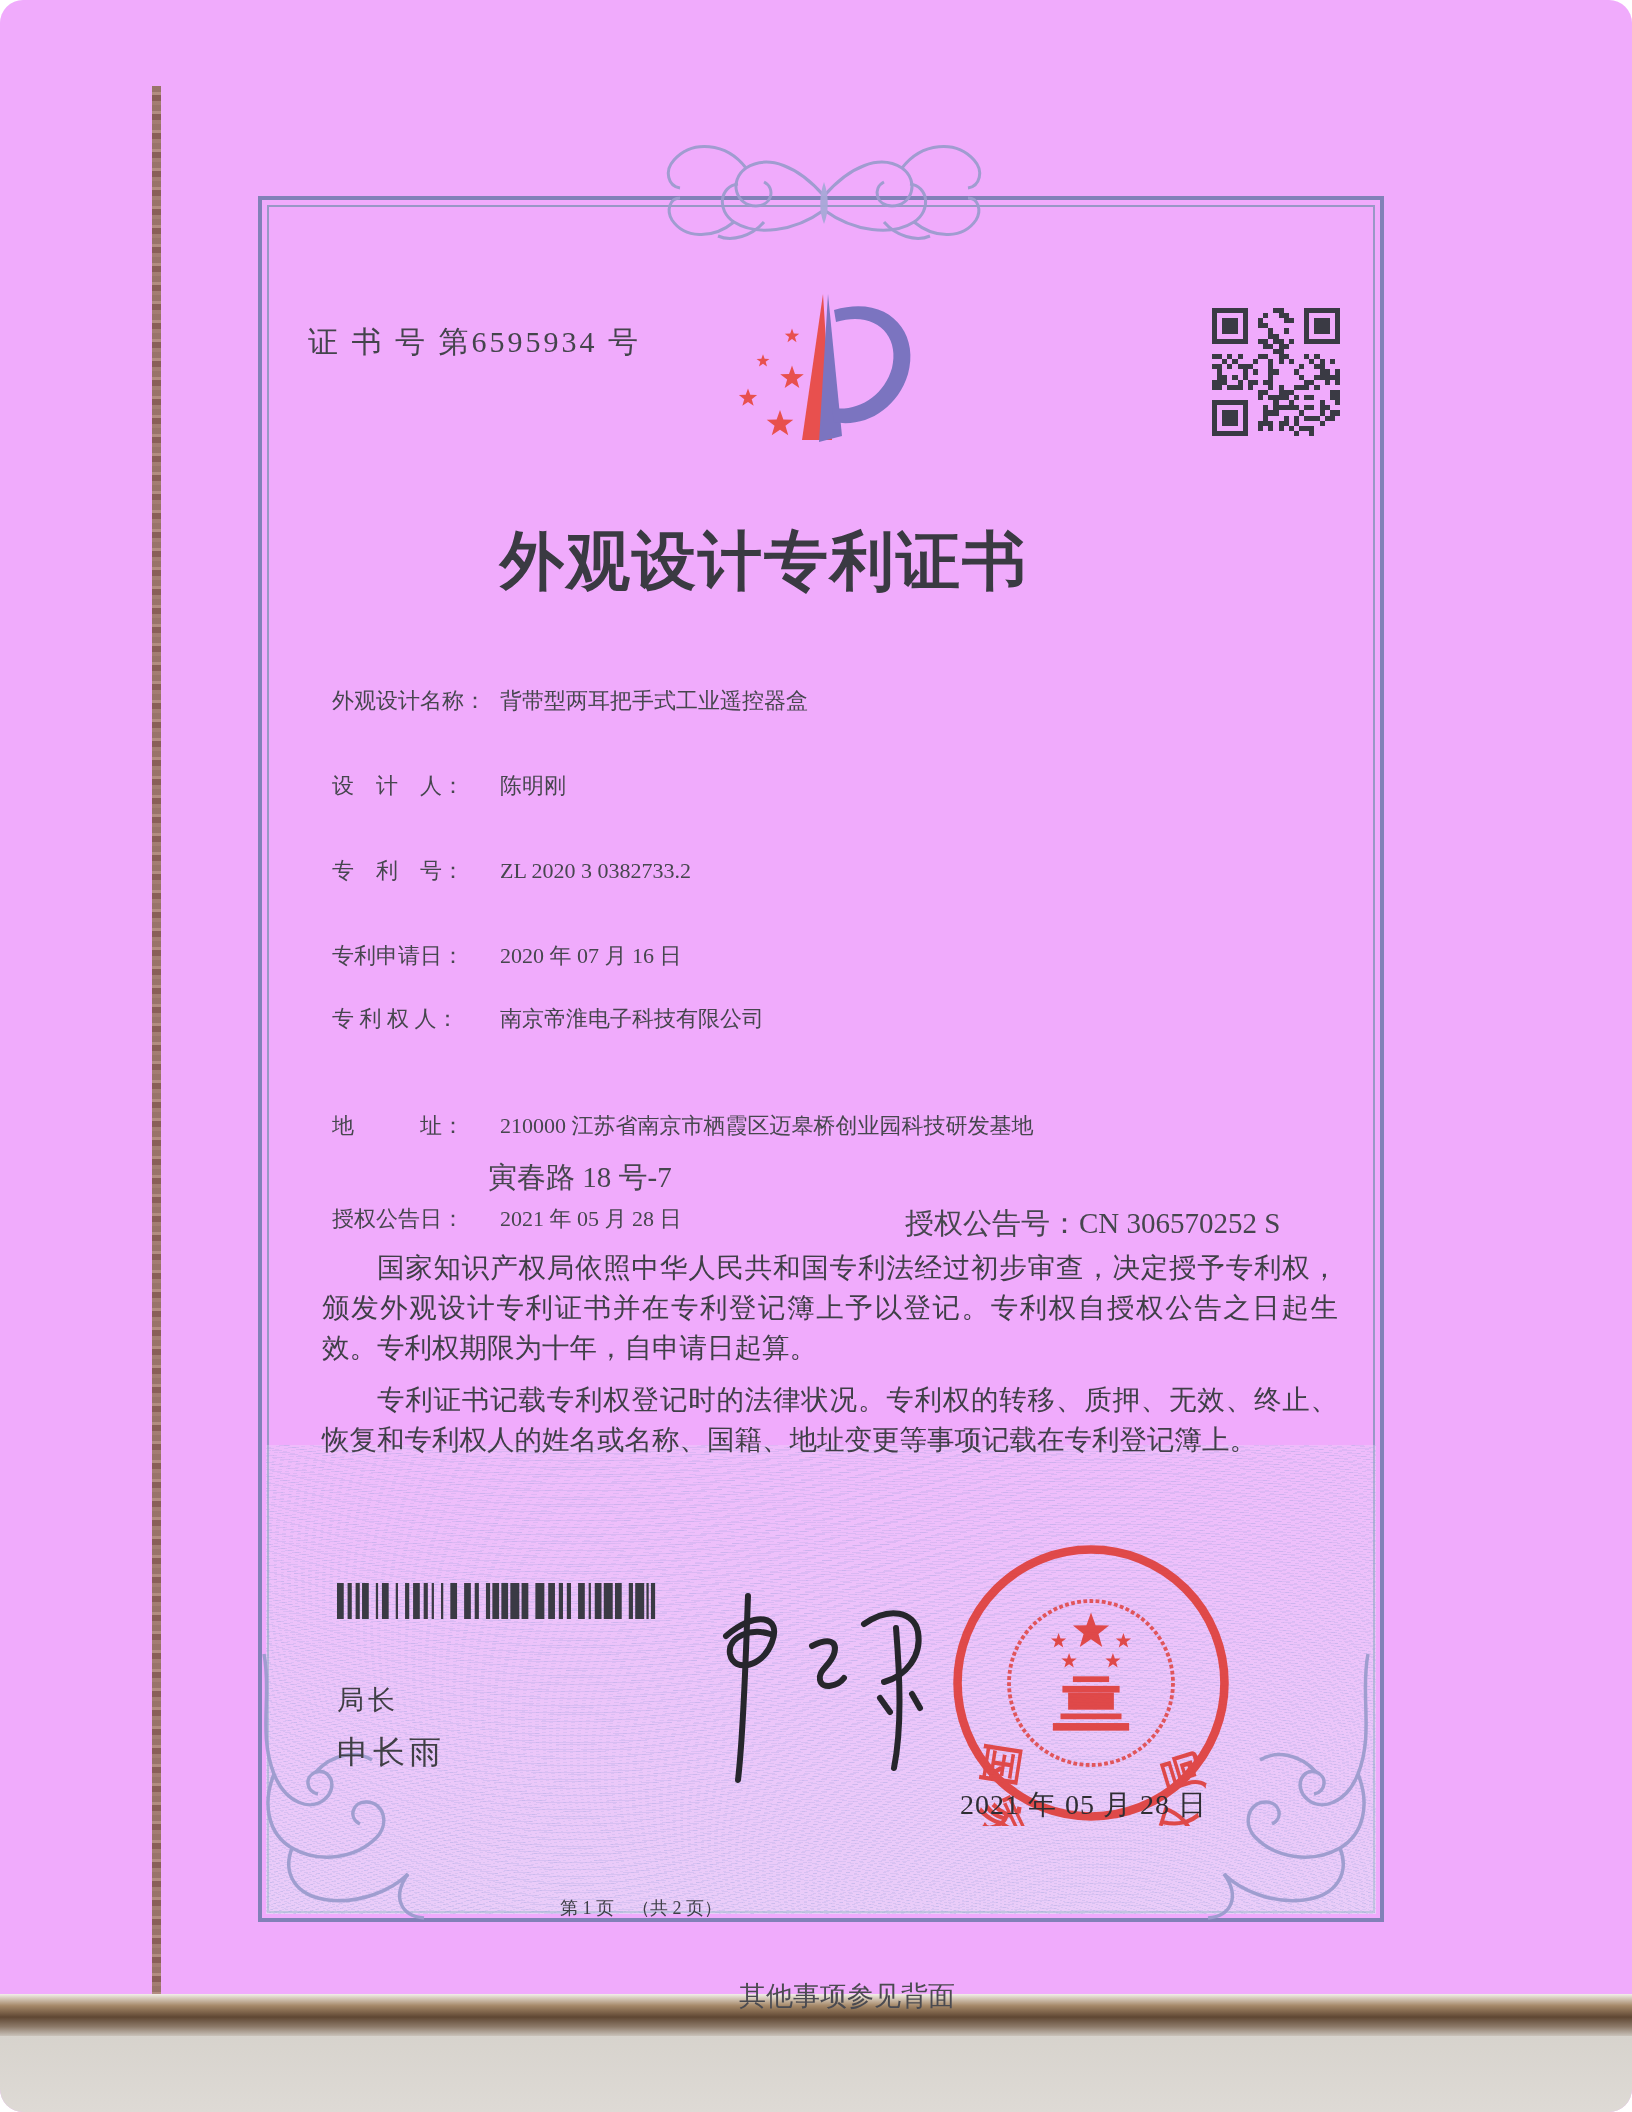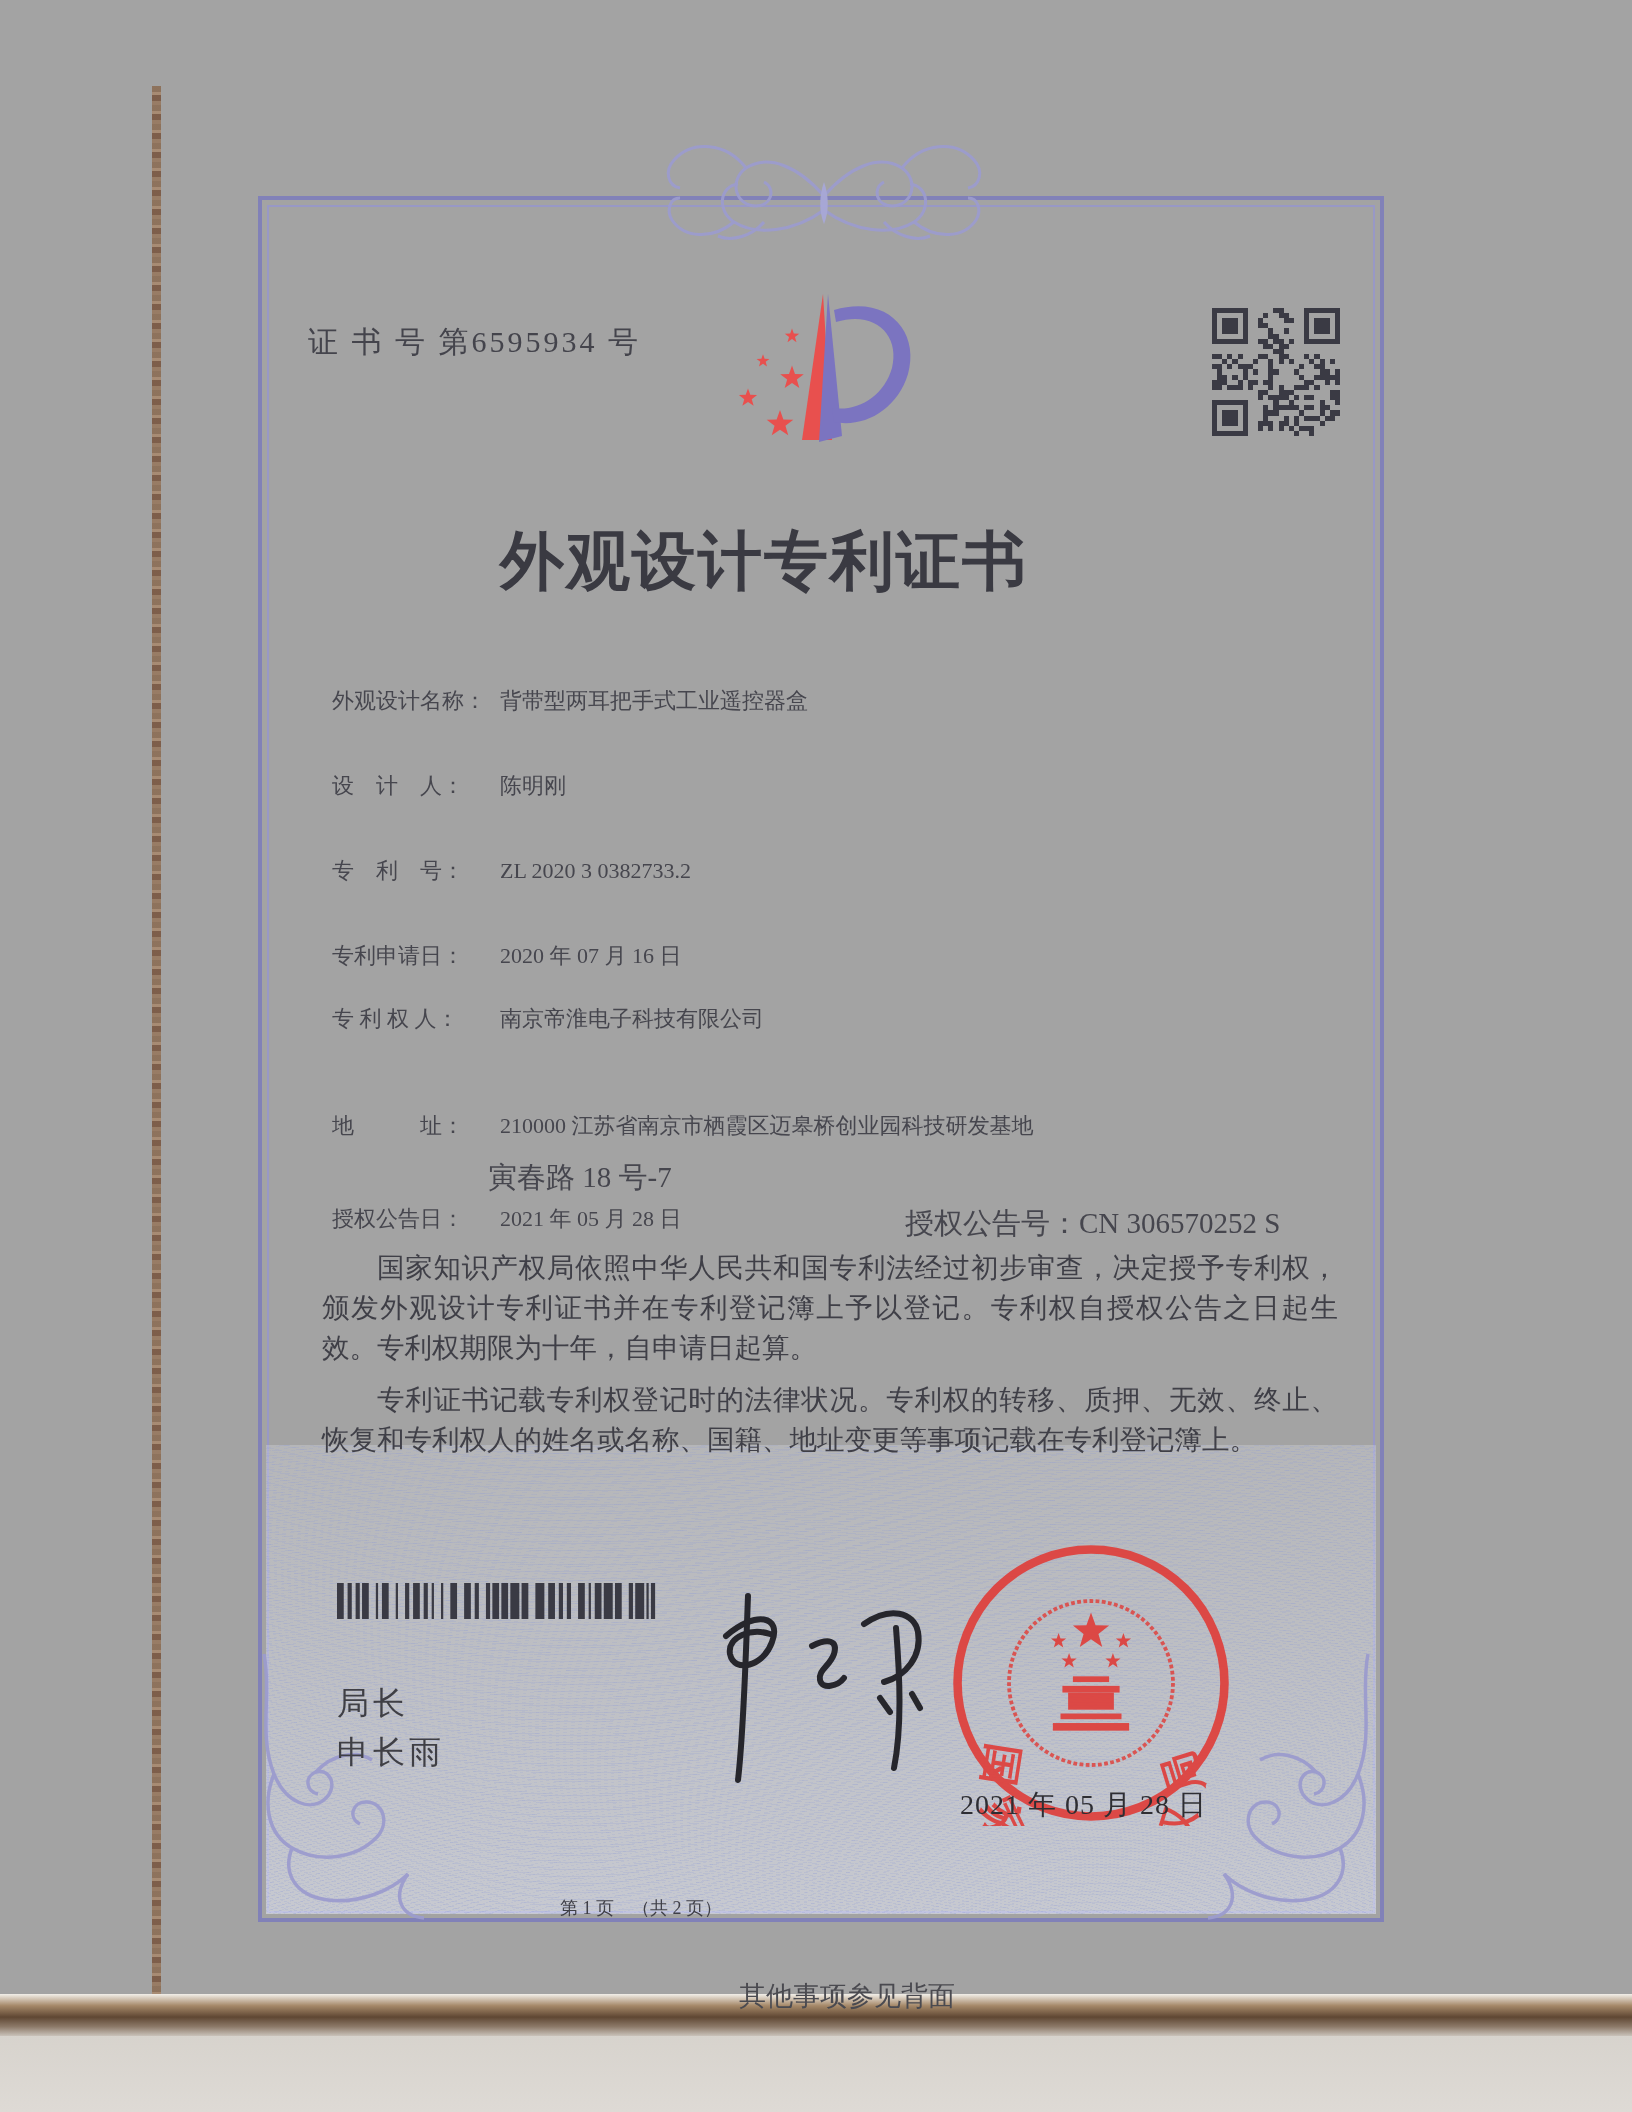--- a/index.html
+++ b/index.html
@@ -1,17 +1,17 @@
 <!DOCTYPE html>
 <html><head>
 <meta charset="utf-8">
 <style>
   html,body{margin:0;padding:0;}
   body{font-family:"Liberation Serif","DejaVu Serif",serif;}
-  #stage{position:relative;width:1632px;height:2112px;background:#a3a3a3;overflow:hidden;color:#3c3c44;}
+  #stage{position:relative;width:1632px;height:2112px;background:#f0abfc;overflow:hidden;color:#3c3c44;border-radius:23px;}
   .abs{position:absolute;}
 
   
   #left-edge{left:152px;top:86px;width:9px;height:1912px;
     background:repeating-linear-gradient(180deg,#8a6a50 0 6px,#a8876b 6px 9px,#77523b 9px 15px,#96755a 15px 19px);
     opacity:.85;}
   #bottom-edge{left:0;top:1994px;width:1632px;height:42px;
     background:linear-gradient(180deg,#f2efe9 0%,#a58868 28%,#5f4733 55%,#8d7a69 78%,#c9c2ba 100%);}
   #below-paper{left:0;top:2036px;width:1632px;height:76px;
     background:linear-gradient(180deg,#d7d3cd,#dedad5);}
@@ -32,21 +32,21 @@
 
   .field-row{left:332px;font-size:22px;color:#46464e;white-space:nowrap;}
   .flabel{display:inline-block;min-width:168px;}
   .addr2{left:488px;font-size:29px;color:#46464e;}
   #gazette-no{left:905px;top:1204px;font-size:29px;color:#46464e;white-space:nowrap;}
 
   #body-text{left:310px;top:1236px;width:1040px;font-size:27.5px;line-height:40px;text-align:justify;color:#3f3f47;}
   #body-text p{margin:12px;text-indent:2em;}
 
   #barcode{left:337px;top:1583px;width:321px;height:36px;}
-  #director-label{left:337px;top:1682px;font-size:32px;letter-spacing:4px;color:#3f3f45;font-family:"Liberation Sans","DejaVu Sans",sans-serif;}
+  #director-label{left:337px;top:1682px;font-size:27px;letter-spacing:4px;color:#3f3f45;font-family:"Liberation Sans","DejaVu Sans",sans-serif;}
   #director-name{left:337px;top:1731px;font-size:32px;letter-spacing:4px;color:#3f3f45;font-family:"Liberation Sans","DejaVu Sans",sans-serif;}
   #signature{left:660px;top:1578px;width:280px;height:220px;}
   #seal{left:948px;top:1540px;width:286px;height:286px;opacity:.92;}
   #seal-date{left:960px;top:1786px;font-size:28px;letter-spacing:1px;color:#2e2e33;white-space:nowrap;}
 
   #page-no{left:560px;top:1880px;width:400px;text-align:left;font-size:18px;color:#3f3f47;margin-top:16px;}
   #back-note{left:555px;top:1978px;width:400px;text-align:right;font-size:27px;color:#4a4a50;}
 
   #qr{left:1212px;top:306px;width:128px;height:132px;}
   #cnipa-logo{left:722px;top:290px;width:212px;height:170px;}

